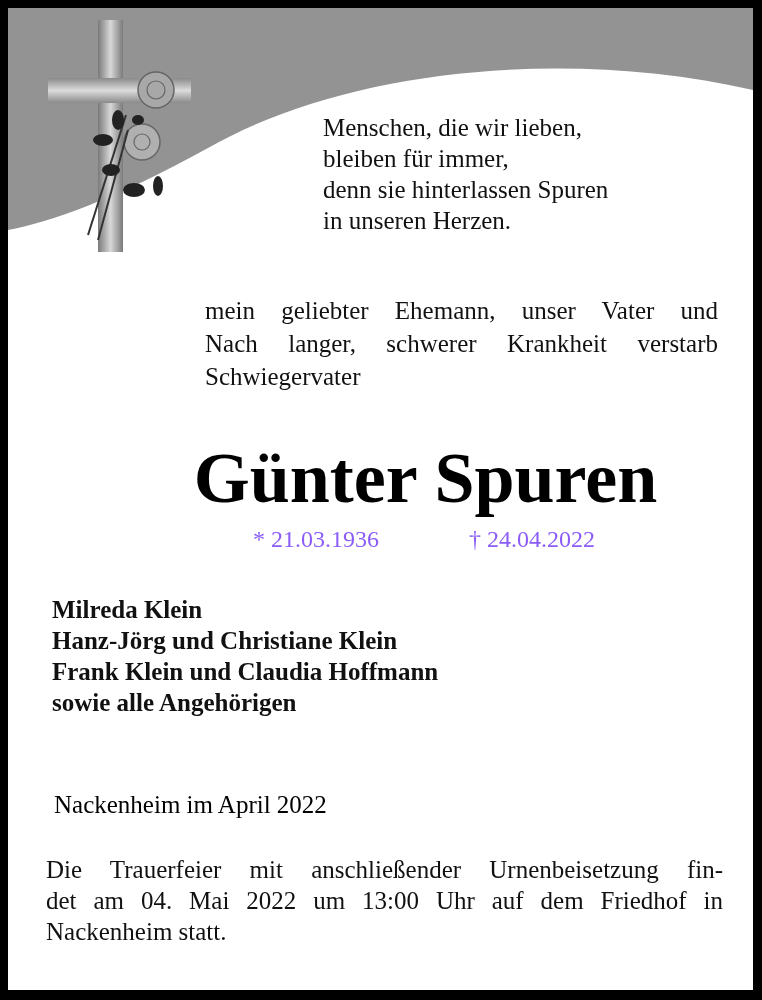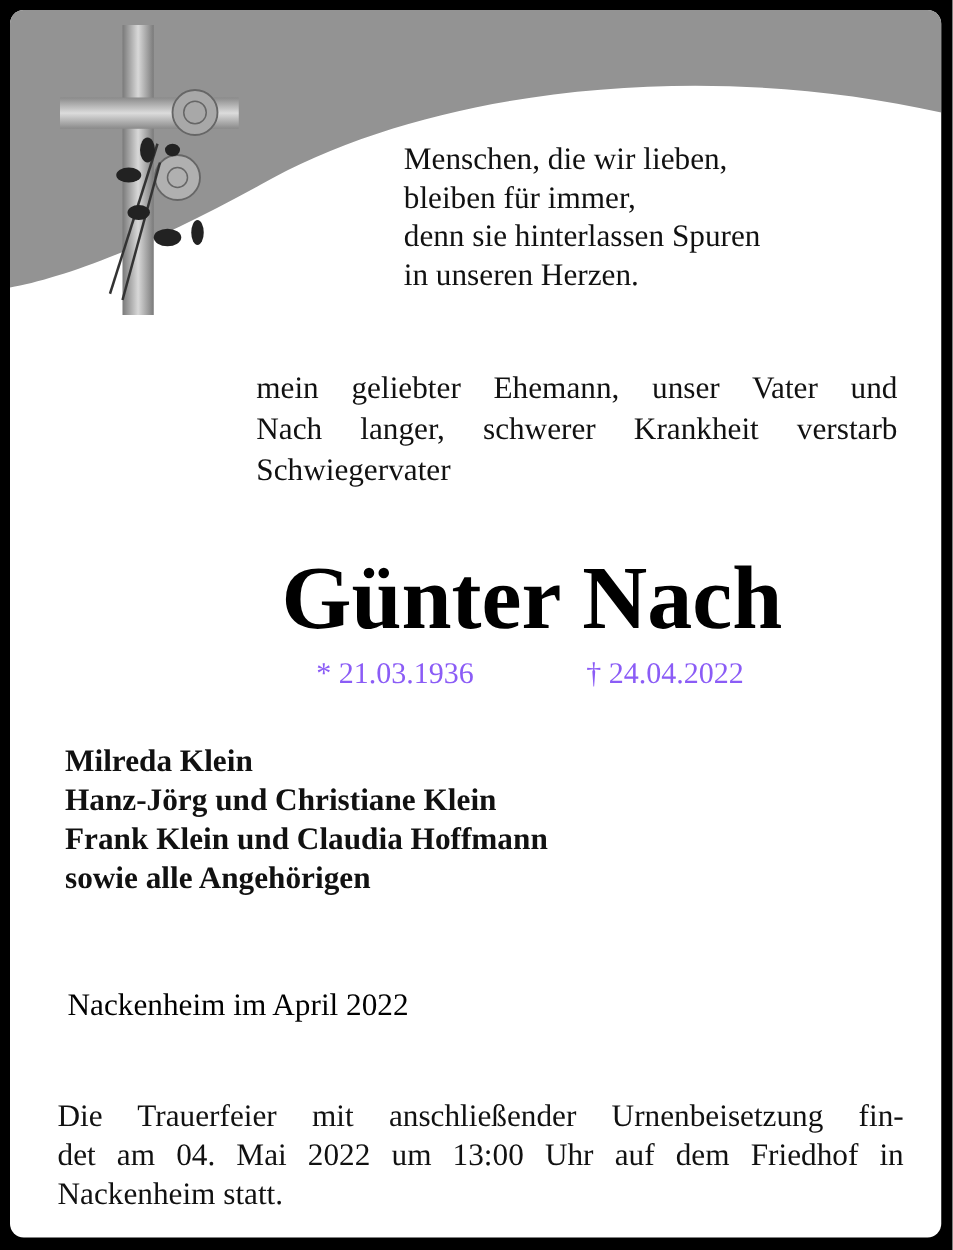--- a/index.html
+++ b/index.html
@@ -1,30 +1,30 @@
 <!DOCTYPE html>
 <html><head>
 <meta charset="utf-8">
 <style>
   html, body { margin: 0; padding: 0; }
   body { width: 762px; height: 1000px; background: #000; overflow: hidden; position: relative; font-family: "DejaVu Serif", "Liberation Serif", serif; }
-  .card { position: absolute; left: 8px; top: 8px; width: 745px; height: 982px; background: #fff; overflow: hidden; border-radius: 11px; }
+  .card { position: absolute; left: 8px; top: 8px; width: 745px; height: 982px; background: #fff; overflow: hidden; }
   .band { position: absolute; left: 0; top: 0; width: 745px; height: 300px; }
   .cross-art { position: absolute; left: 40px; top: 12px; width: 160px; height: 240px; }
   .poem { position: absolute; left: 315px; top: 104px; font-family: "Liberation Serif", serif; font-size: 25px; line-height: 31px; color: #111; }
   .poem div { white-space: nowrap; }
   .intro { position: absolute; left: 197px; top: 286px; width: 513px; font-family: "Liberation Serif", serif; font-size: 25px; line-height: 33px; color: #111; text-align: justify; text-align-last: left; }
   .name { position: absolute; left: 0; width: 745px; top: 430px; text-align: center; font-family: "Liberation Serif", serif; font-weight: bold; font-size: 72px; line-height: 80px; color: #000; padding-left: 90px; box-sizing: border-box; }
   .dates { position: absolute; top: 518px; left: 245px; font-family: "Liberation Serif", serif; font-size: 24px; color: #8b5cf6; white-space: nowrap; }
   .dates .birth { display: inline-block; width: 210px; }
   .mourners { position: absolute; left: 44px; top: 586px; font-family: "Liberation Serif", serif; font-size: 25px; line-height: 31px; color: #111; }
   .mourners .lead { font-weight: normal; }
   .mourners .nm { font-weight: bold; }
   .place { position: absolute; left: 46px; top: 783px; font-family: "Liberation Serif", serif; font-size: 25px; color: #000000; }
-  .service { position: absolute; left: 38px; top: 870px; width: 677px; font-family: "Liberation Serif", serif; font-size: 25px; line-height: 31px; color: #111; text-align: justify; }
+  .service { position: absolute; left: 38px; top: 846px; width: 677px; font-family: "Liberation Serif", serif; font-size: 25px; line-height: 31px; color: #111; text-align: justify; }
   .service div { text-align: justify; text-align-last: justify; }
   .service div.last { text-align-last: left; }
 </style>
 </head>
 <body>
 
 <div class="card">
 
   <svg class="band" viewBox="0 0 745 300" preserveAspectRatio="none">
     <path d="M0,0 L745,0 L745,82 C560,40 340,60 200,140 C110,190 40,215 0,222 Z" fill="#939393"></path>
@@ -65,21 +65,21 @@
     <div>denn sie hinterlassen Spuren</div>
     <div>in unseren Herzen.</div>
   </div>
 
   <div class="intro">
     <div style="text-align:justify;text-align-last:justify">mein geliebter Ehemann, unser Vater und</div>
     <div style="text-align:justify;text-align-last:justify">Nach langer, schwerer Krankheit verstarb</div>
     <div>Schwiegervater</div>
   </div>
 
-  <div class="name">Günter Nach</div>
+  <div class="name">Günter Spuren</div>
 
   <div class="dates">
     <span class="birth">* 21.03.1936</span>
     <span class="death">† 24.04.2022</span>
   </div>
 
   <div class="mourners">
     <div class="nm">Milreda Klein</div>
     <div class="nm">Hanz-Jörg und Christiane Klein</div>
     <div class="nm">Frank Klein und Claudia Hoffmann</div>

